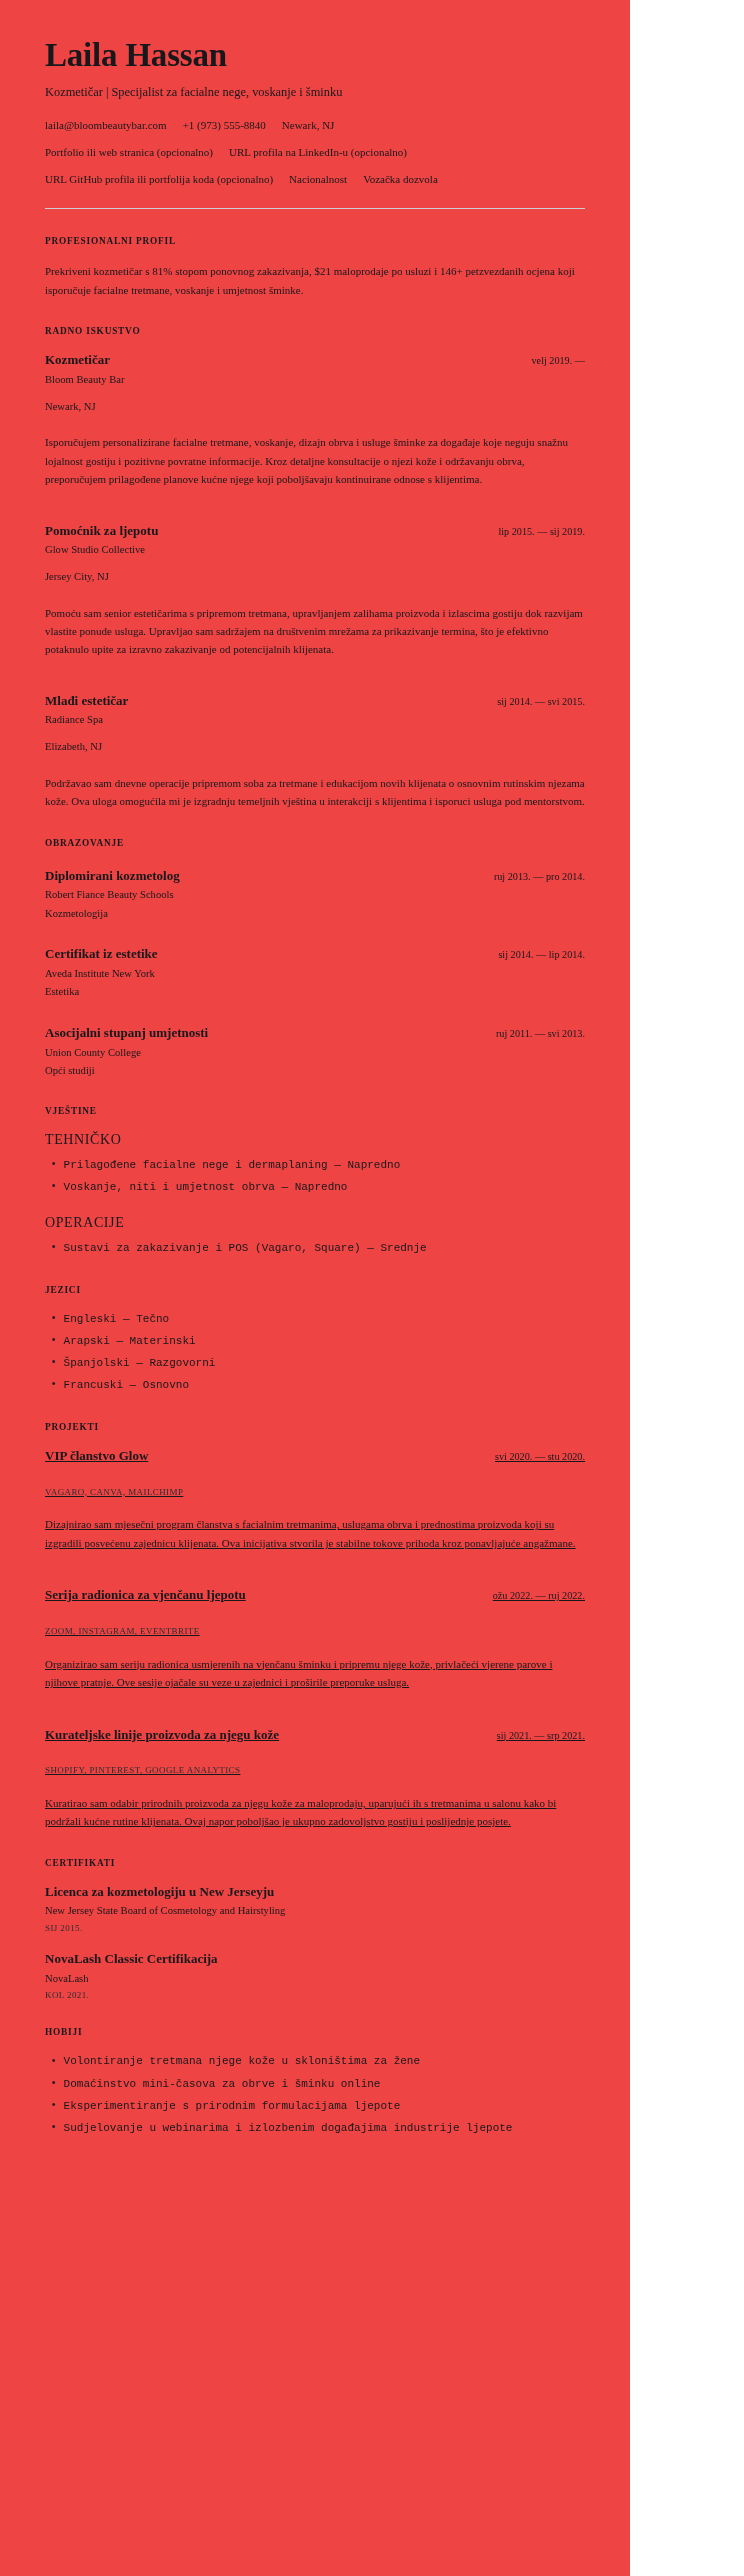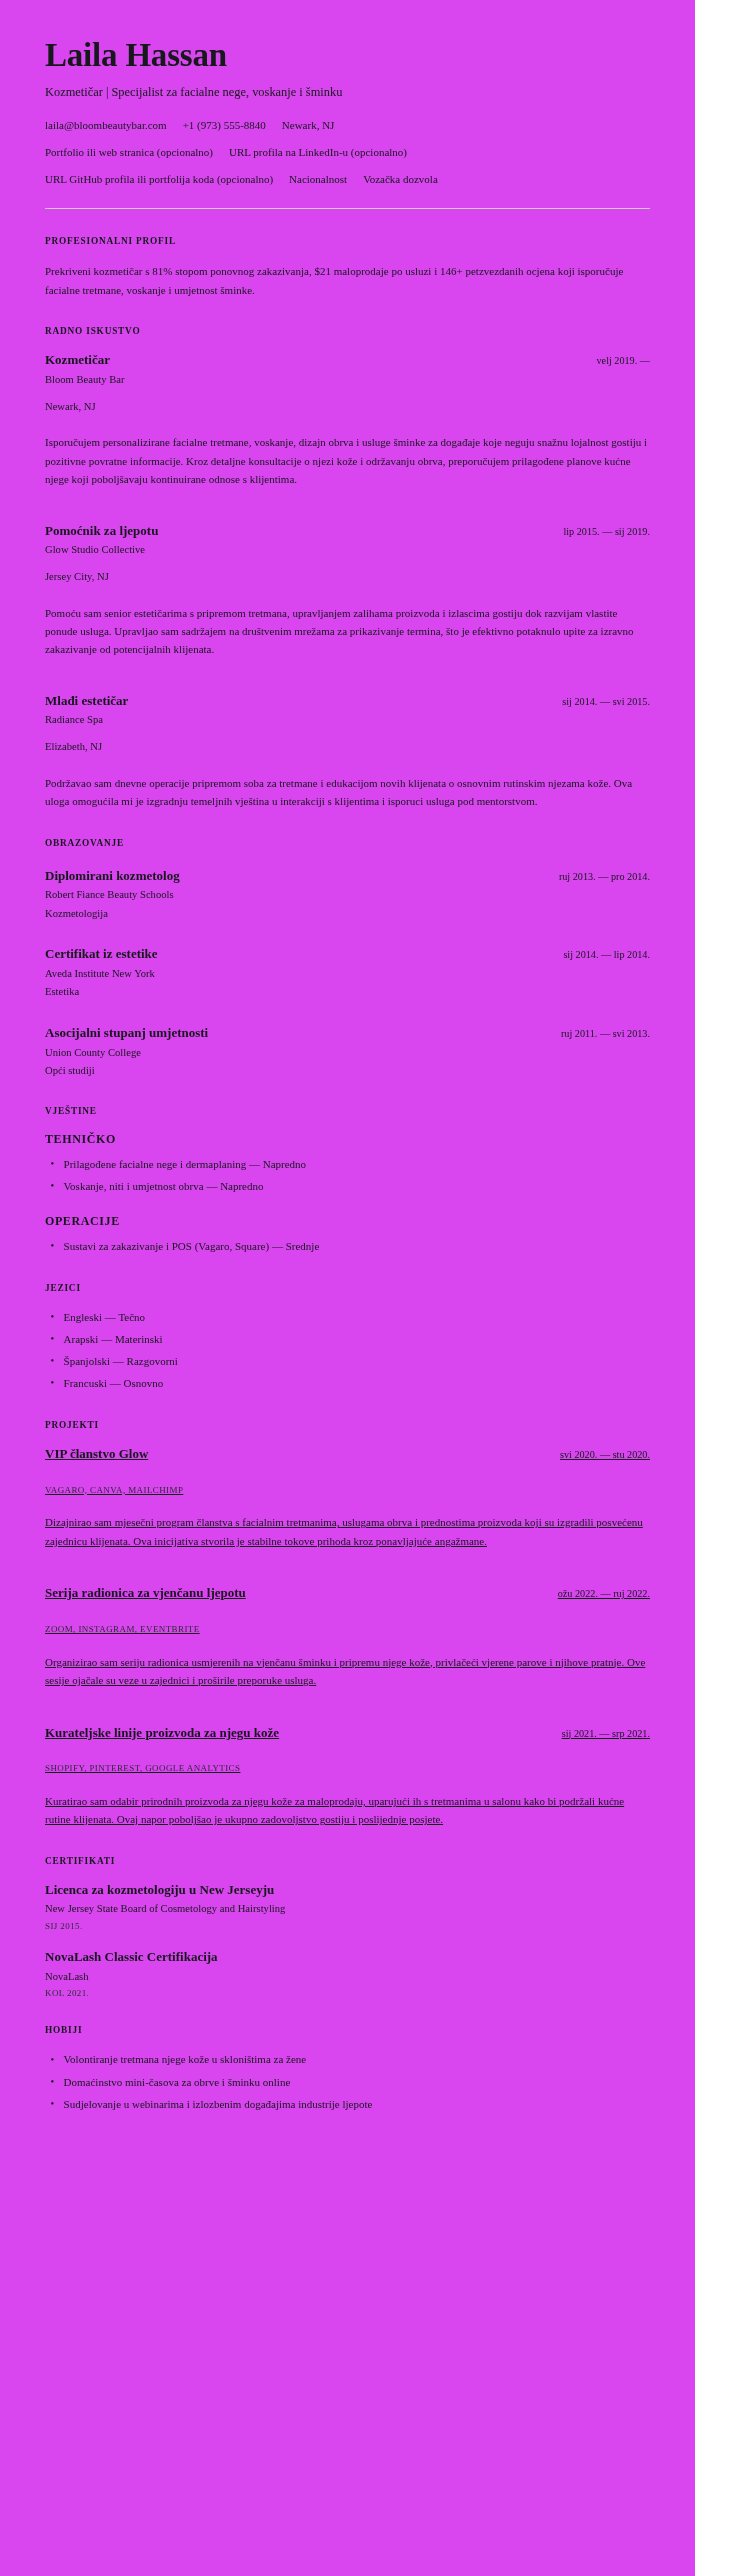--- a/index.html
+++ b/index.html
@@ -9,25 +9,25 @@
     background: #ffffff;
   }
   body {
     width: 745px;
     min-height: 2576px;
     font-family: "Liberation Serif", "DejaVu Serif", serif;
     color: #16181c;
     -webkit-font-smoothing: antialiased;
   }
   .page {
-    width: 695px;
+    width: 630px;
     min-height: 2576px;
     box-sizing: border-box;
     padding: 38px 45px 25px 45px;
-    background: #d946ef;
+    background: #ef4444;
   }
 
   
   .name {
     font-size: 33px;
     font-weight: 700;
     letter-spacing: -0.2px;
     line-height: 1.05;
     margin: 0 0 11.2px 0;
   }
@@ -131,38 +131,39 @@
   .edu-entry:last-child { margin-bottom: 0; }
   .proj-entry { margin-bottom: 35px; text-decoration: underline; }
   .proj-entry:last-child { margin-bottom: 0; }
   .cert-entry { margin-bottom: 18.6px; }
   .cert-entry:last-child { margin-bottom: 0; }
 
   
   .skill-group { margin-bottom: 18.6px; }
   .skill-group:last-child { margin-bottom: 0; }
   .skill-group-title {
-    font-size: 12px;
-    font-weight: 700;
+    font-size: 14px;
+    font-weight: 400;
     letter-spacing: 0.6px;
     text-transform: uppercase;
     margin: 0 0 8.7px 0;
   }
 
   ul.bullets {
     list-style: none;
     margin: 0;
     padding: 0;
   }
   ul.bullets li {
     font-size: 11px;
     line-height: 1.62;
     padding-left: 18.6px;
     position: relative;
     margin-bottom: 4.3px;
+    font-family: Liberation Mono, monospace;
   }
   ul.bullets li:last-child { margin-bottom: 0; }
   ul.bullets li::before {
     content: "\2022";
     position: absolute;
     left: 5.6px;
     top: -0.6px;
     font-size: 10.6px;
     line-height: 1.62;
   }
@@ -328,18 +329,19 @@
           <p class="entry-date-small">KOL 2021.</p>
         </div>
       </div>
   </section>
 
   <section class="section">
     <h2 class="section-title">Hobiji</h2>
     <ul class="bullets hobby-list" id="hobbies-list">
         <li>Volontiranje tretmana njege kože u skloništima za žene</li>
         <li>Domaćinstvo mini-časova za obrve i šminku online</li>
+        <li>Eksperimentiranje s prirodnim formulacijama ljepote</li>
         <li>Sudjelovanje u webinarima i izlozbenim događajima industrije ljepote</li>
       </ul>
   </section>
 
 </div>
 
 
 </body></html>

